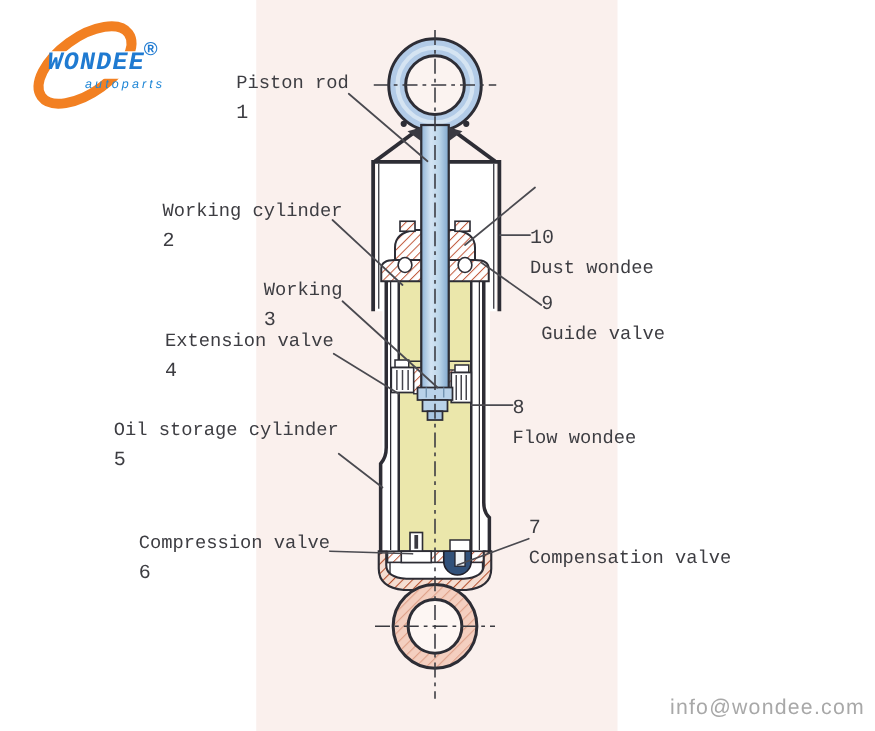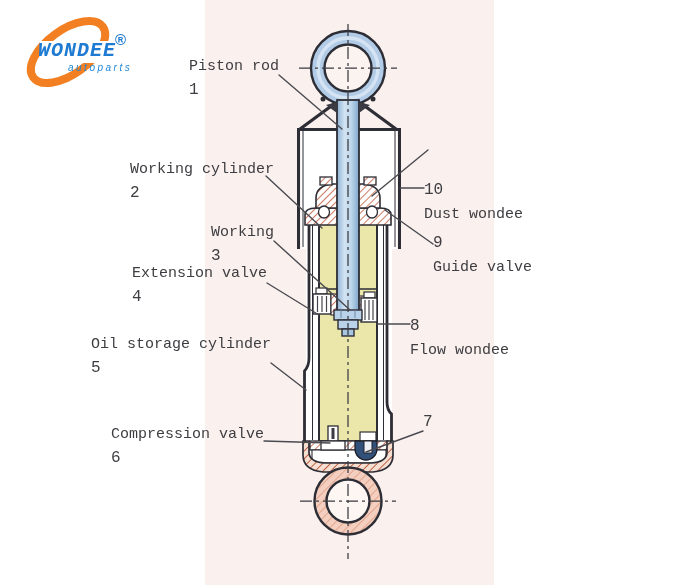--- a/index.html
+++ b/index.html
@@ -209,20 +209,21 @@
     <span class="t">Oil storage cylinder</span>
       <span class="n">5</span>
   </div>
   <div class="lbl" style="right:436px;top:426px">
     <span class="t">Compression valve</span>
       <span class="n">6</span>
   </div>
 
   <div class="lbl right" style="left:423px;top:412px">
     <span class="n">7</span>
+      <span class="t">Compensation valve</span>
   </div>
   <div class="lbl right" style="left:410px;top:316px">
     <span class="n">8</span>
       <span class="t">Flow wondee</span>
   </div>
   <div class="lbl right" style="left:433px;top:233px">
     <span class="n">9</span>
       <span class="t">Guide valve</span>
   </div>
   <div class="lbl right" style="left:424px;top:180px">
@@ -233,13 +234,14 @@
   <div id="logo">
     <svg width="160" height="100" viewBox="0 0 160 100">
       <ellipse cx="50" cy="47" rx="43" ry="22" transform="rotate(-36 50 47)" fill="none" stroke="#f28022" stroke-width="8"></ellipse>
       <rect x="22" y="36" width="92" height="22" fill="#ffffff"></rect>
     </svg>
     <span class="brand">WONDEE</span>
     <span class="reg">®</span>
     <span class="sub">autoparts</span>
   </div>
 
+  <div id="email">info@wondee.com</div>
 </div>
 
 </body></html>

